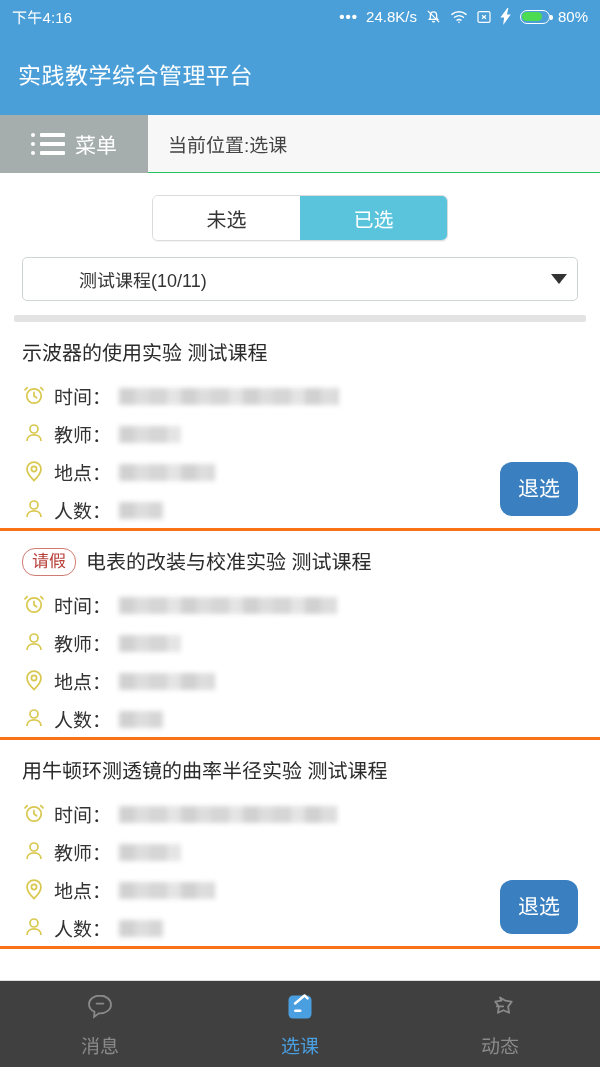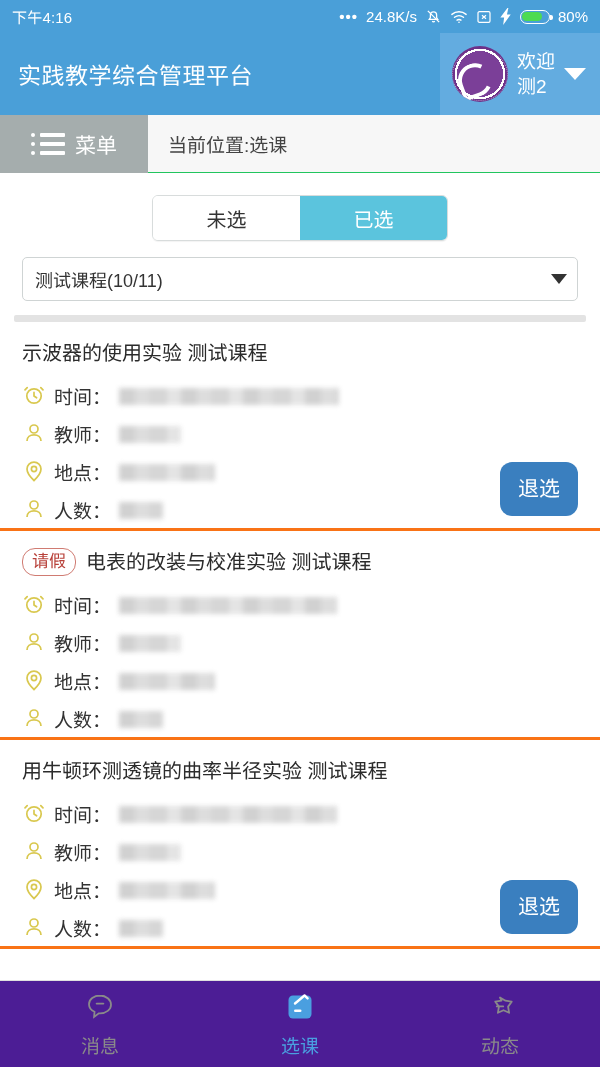--- a/index.html
+++ b/index.html
@@ -94,21 +94,21 @@
     font-size: 20px; color: #333333; background: #ffffff;
   }
   .seg-item.active { background: #5bc4dd; color: #ffffff; }
 
   .filters { display: flex; gap: 12px; padding: 0 22px; }
   .select {
     flex: 1; height: 44px; border: 1px solid #cfd4d4; border-radius: 5px;
     background: #ffffff; display: flex; align-items: center;
     padding: 0 10px 0 12px; font-size: 18px; color: #333333;
   }
-  .select .sel-val { flex: 1; white-space: nowrap; overflow: hidden; }
+  .select .sel-val { flex: 1; white-space: nowrap; overflow: hidden; margin-left: 44px; }
   .sel-caret {
     width: 0; height: 0; border-left: 8px solid transparent;
     border-right: 8px solid transparent; border-top: 10px solid #333333; margin-left: 6px;
   }
 
   .divider-bar { height: 7px; background: #e3e3e3; margin: 14px 14px 0; border-radius: 2px; }
 
   
   .card { padding: 10px 22px 0; border-bottom: 3px solid #f97316; position: relative; }
   .card-title {
@@ -127,21 +127,21 @@
     background: repeating-linear-gradient(90deg,#cfcfcf 0 16px,#dcdcdc 16px 30px,#d4d4d4 30px 48px,#e3e3e3 48px 62px);
     filter: blur(2.4px); opacity: .95; }
   .btn-quit {
     position: absolute; right: 22px; bottom: 12px;
     background: #3a7fbf; color: #ffffff; font-size: 21px;
     border: none; border-radius: 12px; padding: 14px 18px; line-height: 26px;
   }
 
   
   .bottomnav {
-    height: 87px; flex: 0 0 87px; background: #4c1d95;
+    height: 87px; flex: 0 0 87px; background: #404040;
     border-top: 1px solid #dfdfdf; display: flex; margin-top: 8px;
   }
   .nav-item {
     flex: 1; display: flex; flex-direction: column; align-items: center;
     justify-content: center; gap: 7px; color: #8a8a8a; font-size: 19px;
   }
   .nav-item.active { color: #4a9fe0; }
   .nav-ico { width: 34px; height: 34px; }
   .nav-ico svg { display: block; width: 34px; height: 34px; }
 </style>
@@ -181,28 +181,20 @@
     </span>
     <span class="battery">
         <i style="width: 80%;"></i>
       </span>
     <span class="sb-pct">80%</span>
   </span>
 </div>
 
 <div class="appbar">
   <span class="app-title">实践教学综合管理平台</span>
-  <div class="user-box">
-    <span class="logo"></span>
-    <span class="user-name">
-      <span>欢迎</span><br>
-      <span>测2</span>
-    </span>
-    <span class="caret-down"></span>
-  </div>
 </div>
 
 <div class="menubar">
   <div class="menu-btn">
     <span class="list-icon">
       <span>
           <i></i>
           <b></b>
         </span>
       <span>

